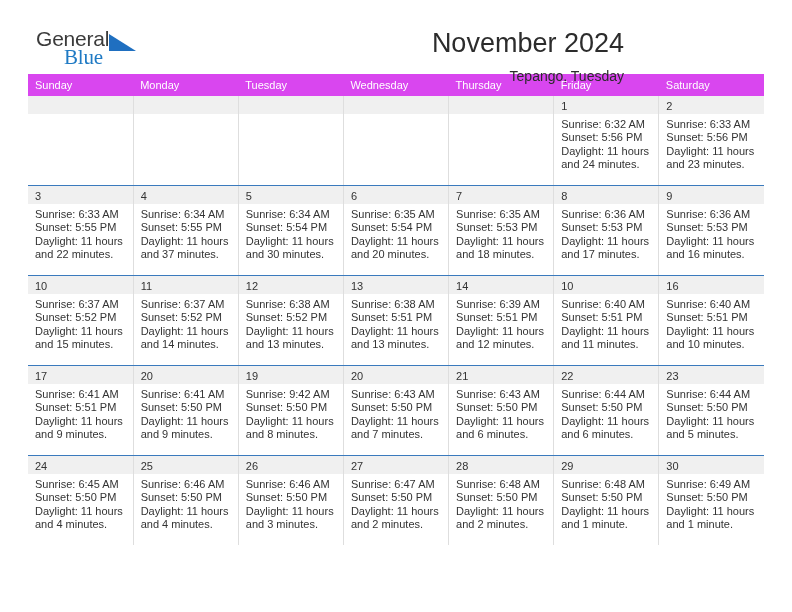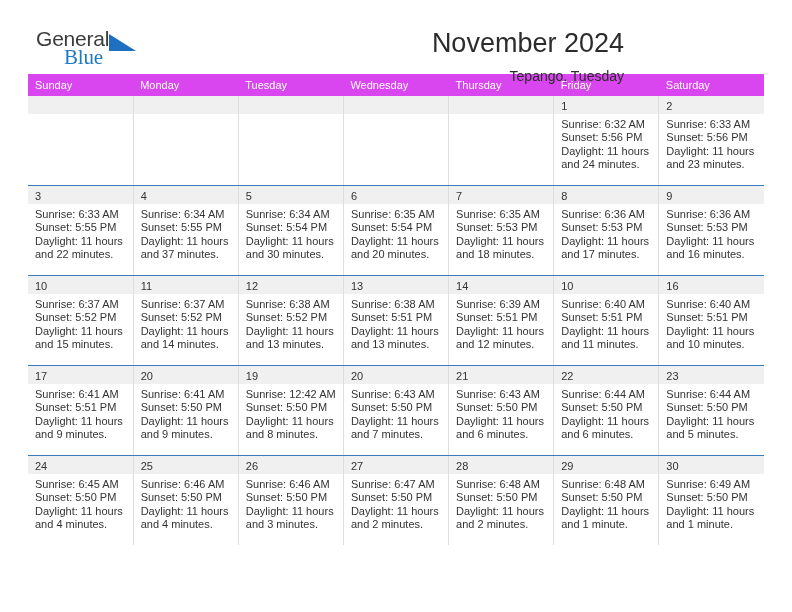--- a/index.html
+++ b/index.html
@@ -338,21 +338,21 @@
             <div class="daybody">
               <div>Sunrise: 6:41 AM</div>
               <div>Sunset: 5:50 PM</div>
               <div>Daylight: 11 hours</div>
               <div>and 9 minutes.</div>
             </div>
           </td>
           <td>
             <div class="daynum">19</div>
             <div class="daybody">
-              <div>Sunrise: 12:42 AM</div>
+              <div>Sunrise: 9:42 AM</div>
               <div>Sunset: 5:50 PM</div>
               <div>Daylight: 11 hours</div>
               <div>and 8 minutes.</div>
             </div>
           </td>
           <td>
             <div class="daynum">20</div>
             <div class="daybody">
               <div>Sunrise: 6:43 AM</div>
               <div>Sunset: 5:50 PM</div>

